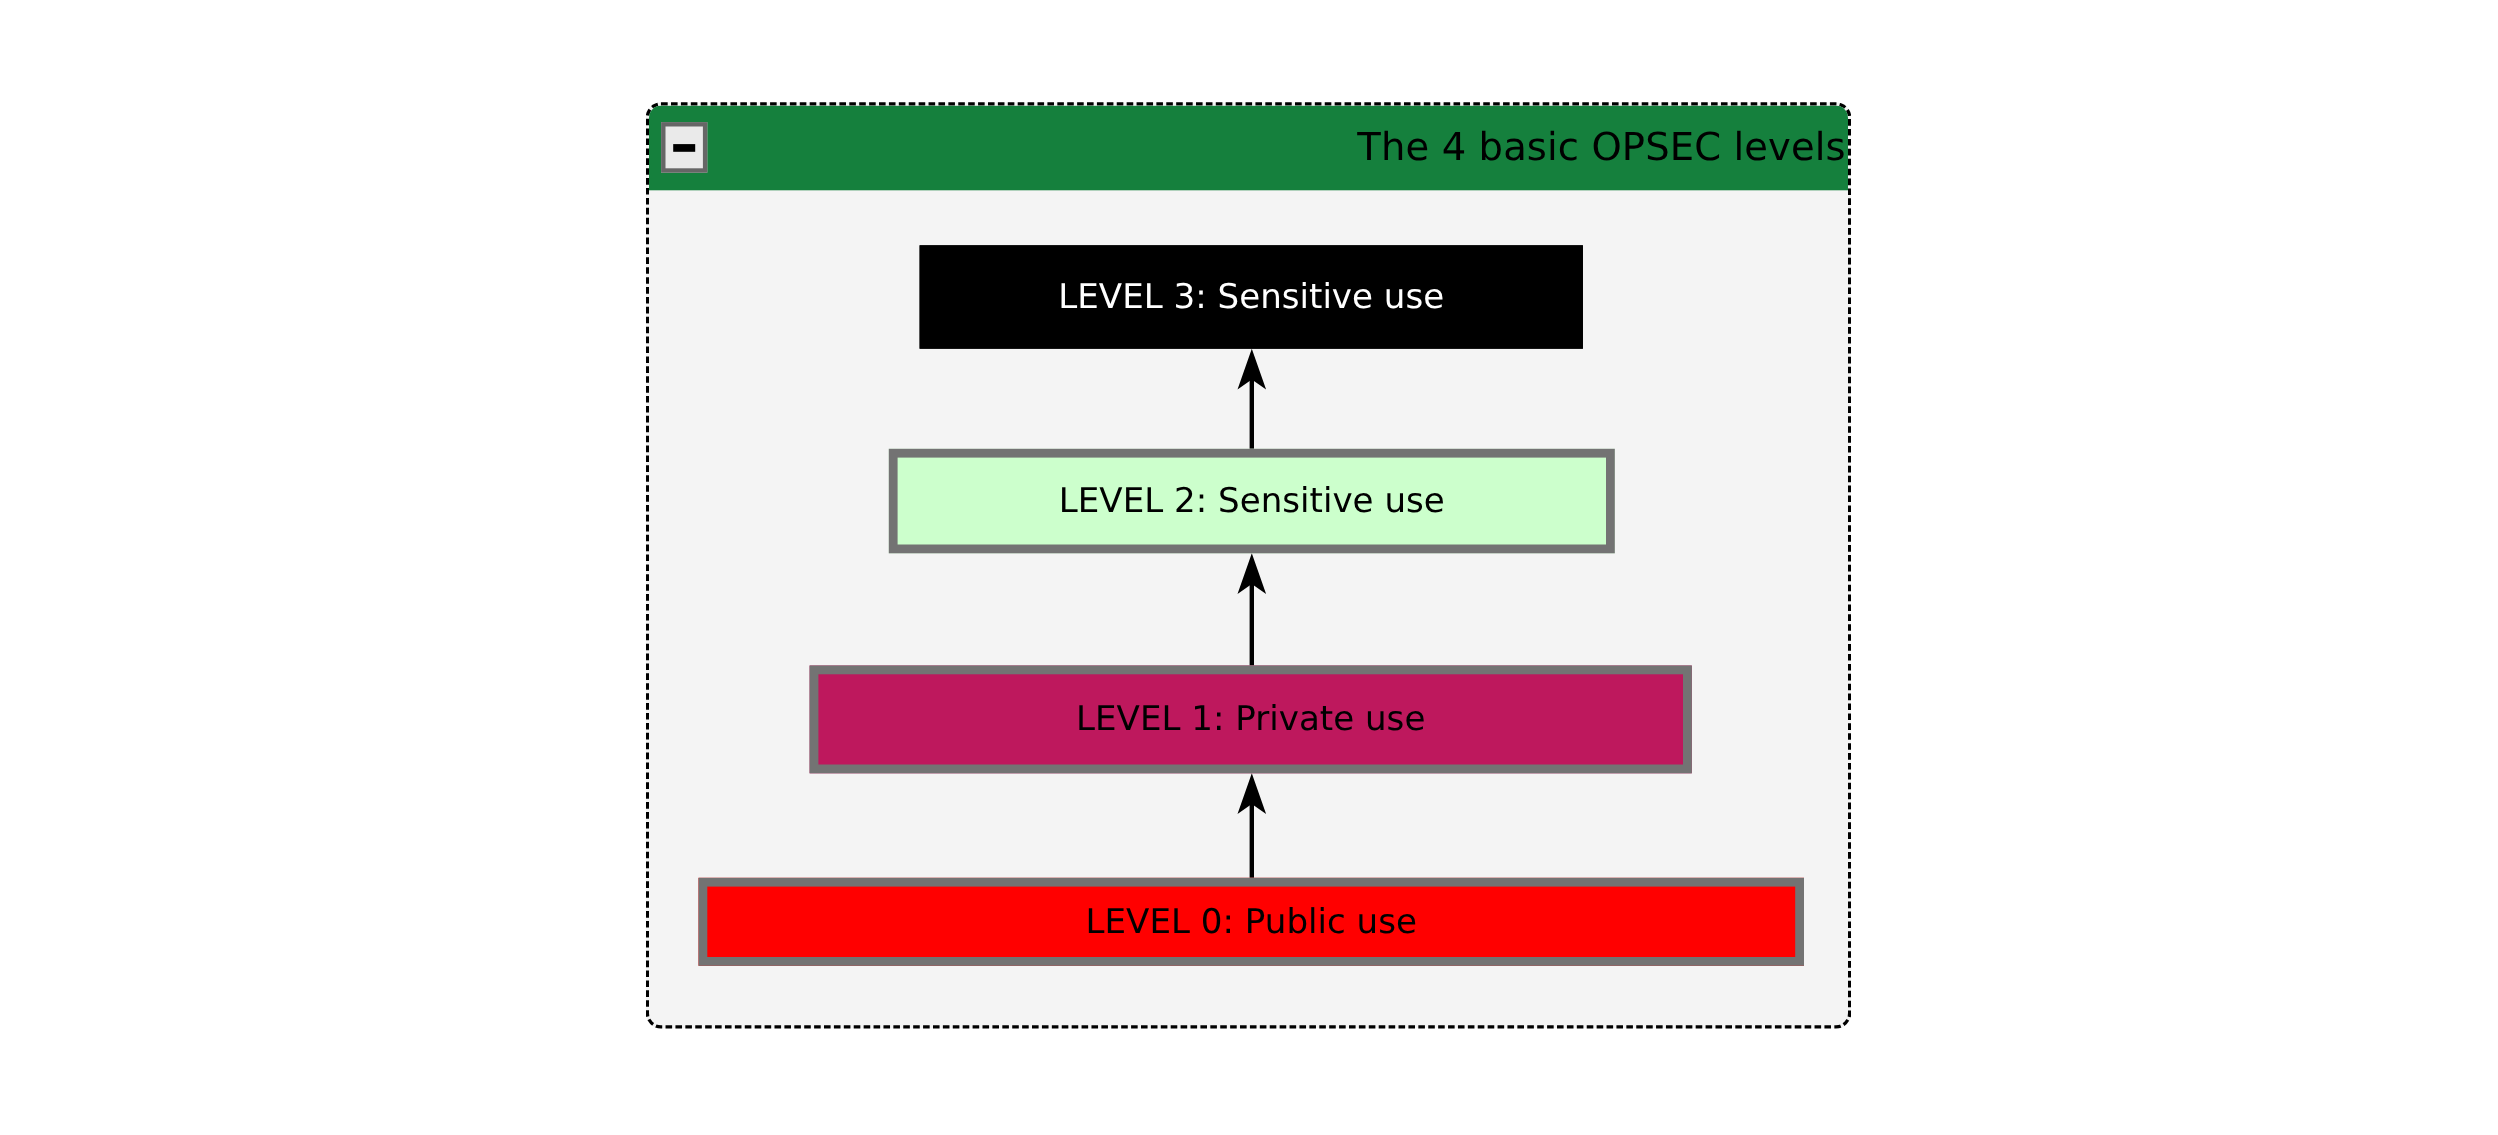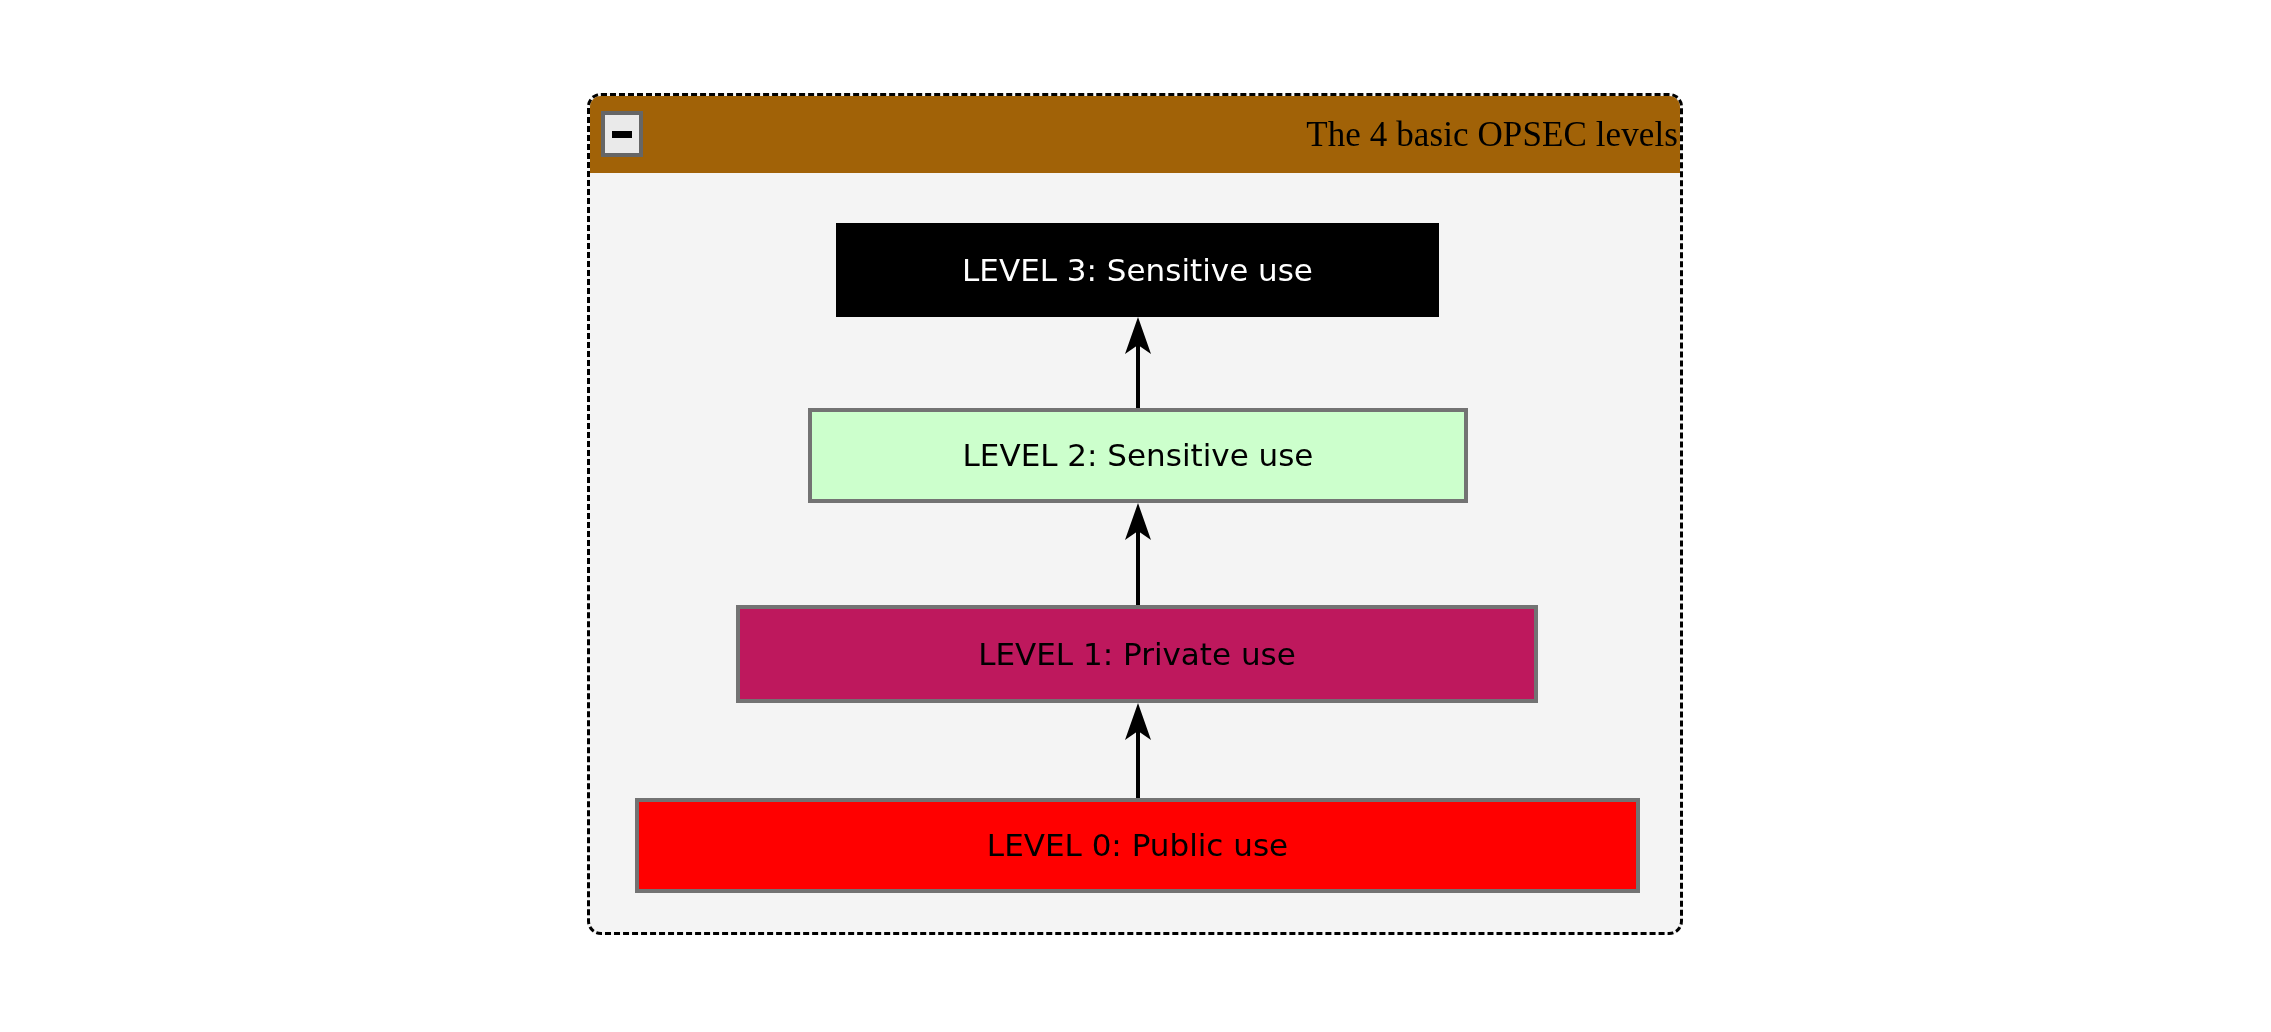--- a/index.html
+++ b/index.html
@@ -28,25 +28,24 @@
     background: #f4f4f4;
     overflow: hidden;
   }
 
   #cluster-header {
     position: absolute;
     left: 0;
     top: 0;
     right: 0;
     height: 77px;
-    background: #a16207;
+    background: #15803d;
     display: flex;
     align-items: center;
     justify-content: flex-end;
-    font-family: Liberation Serif, serif;
   }
 
   #cluster-title {
     font-size: 35px;
     line-height: 1;
     color: #000000;
     padding-right: 2px;
     white-space: nowrap;
     letter-spacing: 0.1px;
   }
@@ -71,21 +70,21 @@
     display: block;
     width: 20px;
     height: 7px;
     background: #000000;
   }
 
   
   .node {
     position: absolute;
     box-sizing: border-box;
-    border: 4px solid #737373;
+    border: 8px solid #737373;
     display: flex;
     align-items: center;
     justify-content: center;
     font-size: 31px;
     line-height: 1;
     color: #000000;
     white-space: nowrap;
     cursor: default;
   }
   .node.level3 { border-color: #000000; }
@@ -131,18 +130,18 @@
     </div>
 
     <div class="node level2" style="left:218px; top:312px; width:660px; height:95px; background:#ccffcc; color:#000000;">
       <span>LEVEL 2: Sensitive use</span>
     </div>
 
     <div class="node level1" style="left:146px; top:509px; width:802px; height:98px; background:#be185d; color:#000000;">
       <span>LEVEL 1: Private use</span>
     </div>
 
-    <div class="node level0" style="left:45px; top:702px; width:1005px; height:95px; background:#ff0000; color:#000000;align-items:center;">
+    <div class="node level0" style="left:45px; top:702px; width:1005px; height:80px; background:#ff0000; color:#000000;align-items:center;">
       <span>LEVEL 0: Public use</span>
     </div>
 
   </div>
 </div>
 
 </body></html>

